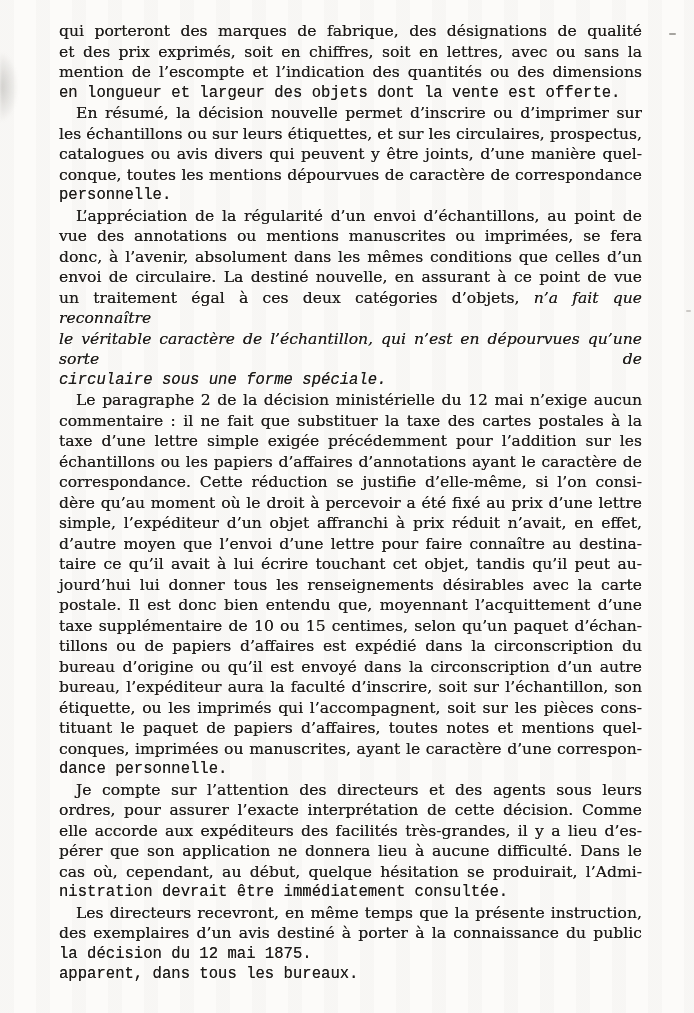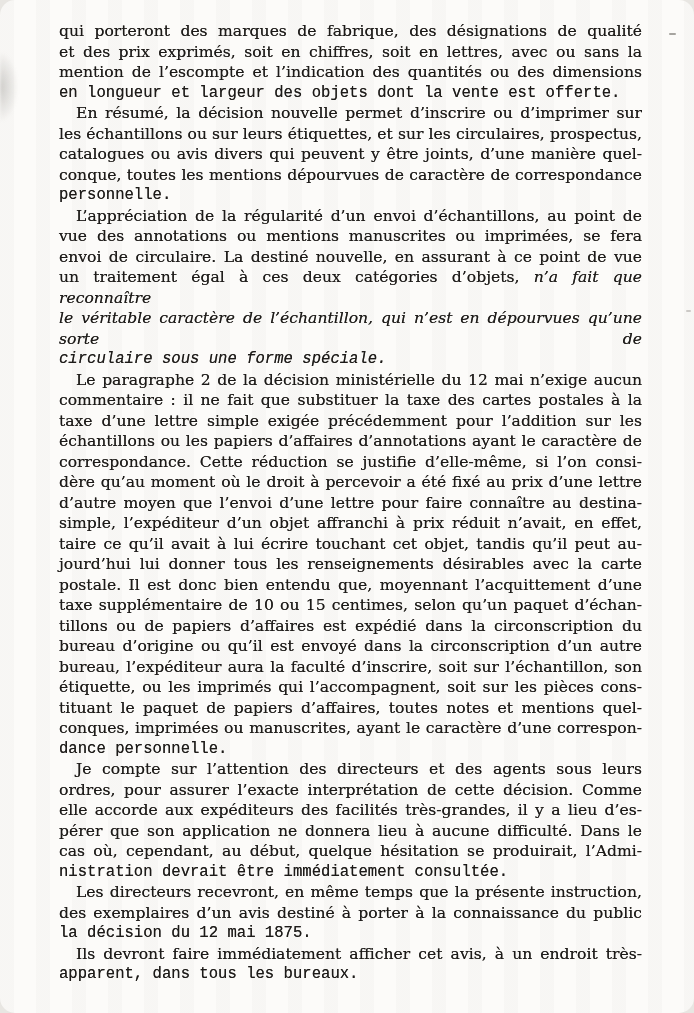--- a/index.html
+++ b/index.html
@@ -11,21 +11,20 @@
     position: relative;
     width: 694px;
     height: 1013px;
     margin: 0;
     overflow: hidden;
     background:
       repeating-linear-gradient(90deg,
         rgba(176,174,170,0.06) 0px, rgba(176,174,170,0.06) 14px,
         rgba(255,255,255,0) 14px, rgba(255,255,255,0) 36px),
       linear-gradient(#fcfbf9, #fcfbf9);
-    border-radius: 15px;
   }
   .text-block {
     position: absolute;
     left: 59px;
     top: 21px;
     width: 583px;
     font-family: "DejaVu Serif", "Liberation Serif", serif;
     font-size: 15.6px;
     line-height: 20.5px;
     color: #1d1b19;
@@ -77,35 +76,36 @@
       <div class="line ind">En résumé, la décision nouvelle permet d’inscrire ou d’imprimer sur</div>
       <div class="line">les échantillons ou sur leurs étiquettes, et sur les circulaires, prospectus,</div>
       <div class="line">catalogues ou avis divers qui peuvent y être joints, d’une manière quel-</div>
       <div class="line">conque, toutes les mentions dépourvues de caractère de correspondance</div>
       <div class="line end">personnelle.</div>
     </div>
 
     <div class="para">
       <div class="line ind">L’appréciation de la régularité d’un envoi d’échantillons, au point de</div>
       <div class="line">vue des annotations ou mentions manuscrites ou imprimées, se fera</div>
+      <div class="line">donc, à l’avenir, absolument dans les mêmes conditions que celles d’un</div>
       <div class="line">envoi de circulaire. La destiné nouvelle, en assurant à ce point de vue</div>
       <div class="line"><span>un traitement égal à ces deux catégories d’objets, </span><span class="it">n’a fait que reconnaître</span></div>
       <div class="line it">le véritable caractère de l’échantillon, qui n’est en dépourvues qu’une sorte de</div>
       <div class="line it end">circulaire sous une forme spéciale.</div>
     </div>
 
     <div class="para">
       <div class="line ind">Le paragraphe 2 de la décision ministérielle du 12 mai n’exige aucun</div>
       <div class="line">commentaire : il ne fait que substituer la taxe des cartes postales à la</div>
       <div class="line">taxe d’une lettre simple exigée précédemment pour l’addition sur les</div>
       <div class="line">échantillons ou les papiers d’affaires d’annotations ayant le caractère de</div>
       <div class="line">correspondance. Cette réduction se justifie d’elle-même, si l’on consi-</div>
       <div class="line">dère qu’au moment où le droit à percevoir a été fixé au prix d’une lettre</div>
+      <div class="line">simple, l’expéditeur d’un objet affranchi à prix réduit n’avait, en effet,</div>
       <div class="line">d’autre moyen que l’envoi d’une lettre pour faire connaître au destina-</div>
-      <div class="line">simple, l’expéditeur d’un objet affranchi à prix réduit n’avait, en effet,</div>
       <div class="line">taire ce qu’il avait à lui écrire touchant cet objet, tandis qu’il peut au-</div>
       <div class="line">jourd’hui lui donner tous les renseignements désirables avec la carte</div>
       <div class="line">postale. Il est donc bien entendu que, moyennant l’acquittement d’une</div>
       <div class="line">taxe supplémentaire de 10 ou 15 centimes, selon qu’un paquet d’échan-</div>
       <div class="line">tillons ou de papiers d’affaires est expédié dans la circonscription du</div>
       <div class="line">bureau d’origine ou qu’il est envoyé dans la circonscription d’un autre</div>
       <div class="line">bureau, l’expéditeur aura la faculté d’inscrire, soit sur l’échantillon, son</div>
       <div class="line">étiquette, ou les imprimés qui l’accompagnent, soit sur les pièces cons-</div>
       <div class="line">tituant le paquet de papiers d’affaires, toutes notes et mentions quel-</div>
       <div class="line">conques, imprimées ou manuscrites, ayant le caractère d’une correspon-</div>
@@ -121,18 +121,17 @@
       <div class="line end">nistration devrait être immédiatement consultée.</div>
     </div>
 
     <div class="para">
       <div class="line ind">Les directeurs recevront, en même temps que la présente instruction,</div>
       <div class="line">des exemplaires d’un avis destiné à porter à la connaissance du public</div>
       <div class="line end">la décision du 12 mai 1875.</div>
     </div>
 
     <div class="para">
-      <div class="line ind">Ils devront faire immédiatement afficher cet avis, à un endroit très-</div>
       <div class="line end">apparent, dans tous les bureaux.</div>
     </div>
 
   </div>
 </div>
 
 </body></html>

